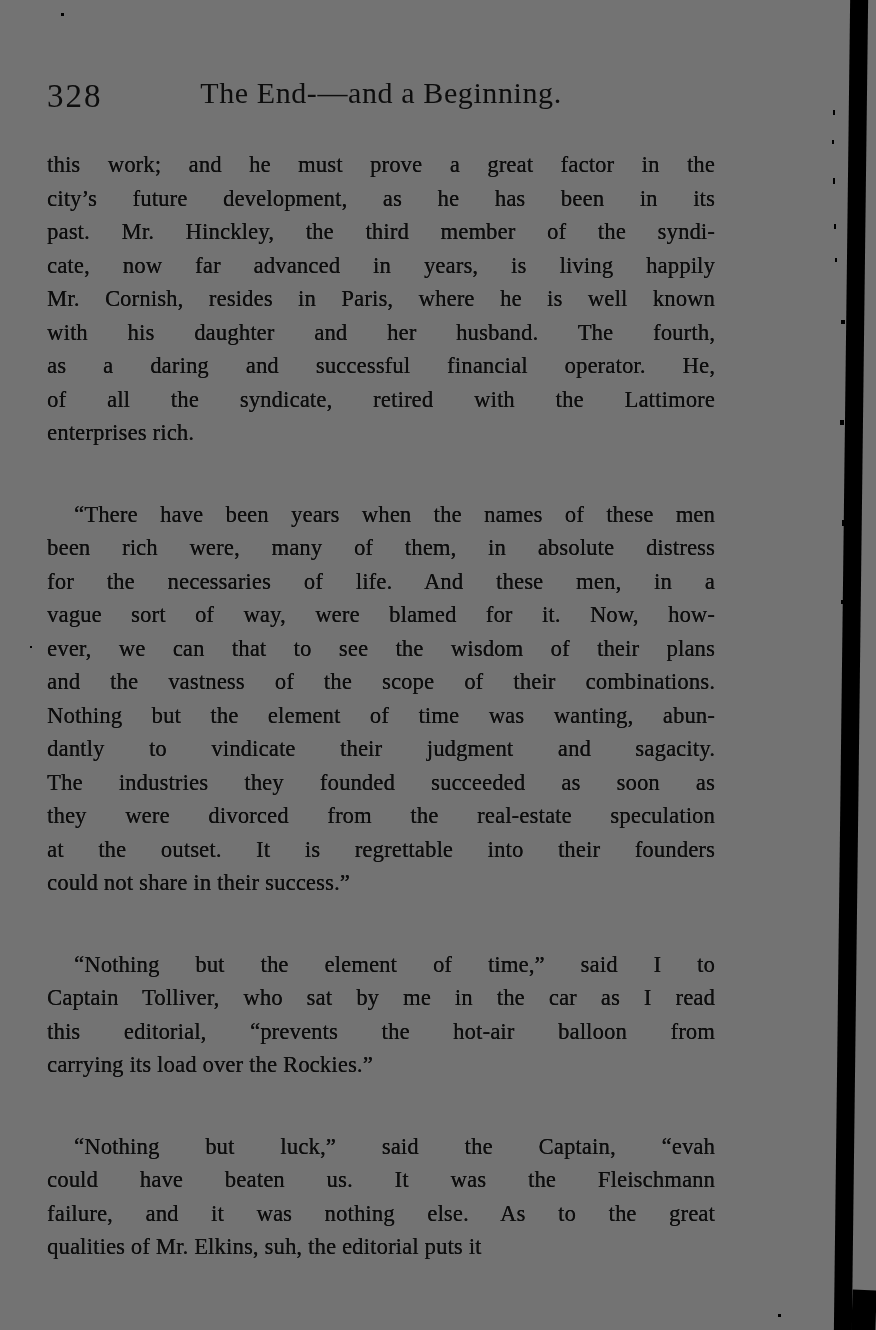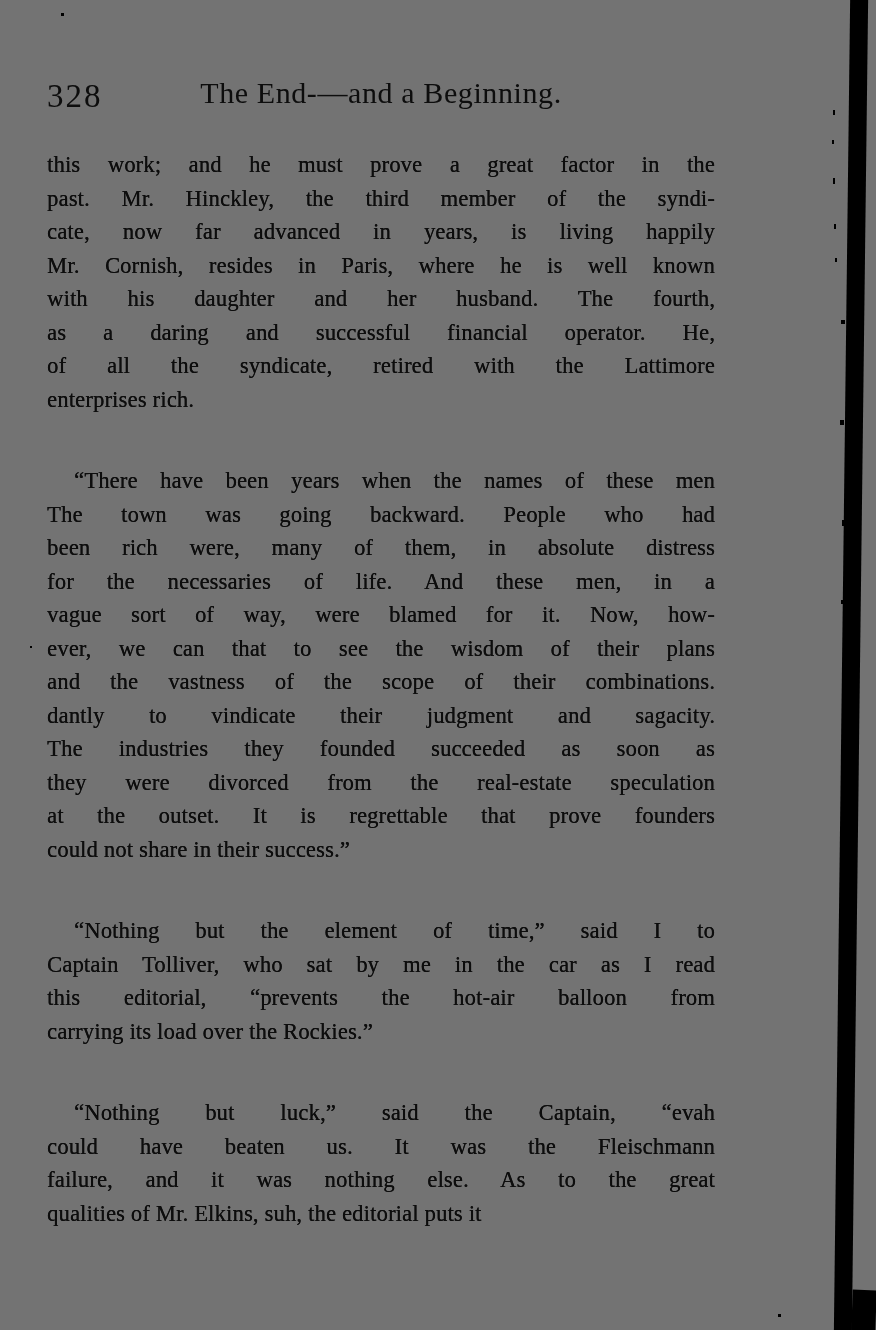--- a/index.html
+++ b/index.html
@@ -91,38 +91,39 @@
 
 <div class="page">
 
   <div class="header">
     <span class="pagenum">328</span>
     <span class="running-title">The End-—and a Beginning.</span>
   </div>
 
   <div class="body-text" id="body-text">
       <div class="line">this work; and he must prove a great factor in the</div>
+      <div class="line">city’s future development, as he has been in its</div>
       <div class="line">past.  Mr. Hinckley, the third member of the syndi-</div>
       <div class="line">cate, now far advanced in years, is living happily</div>
       <div class="line">Mr. Cornish, resides in Paris, where he is well known</div>
       <div class="line">with his daughter and her husband.  The fourth,</div>
       <div class="line">as a daring and successful financial operator.  He,</div>
       <div class="line">of all the syndicate, retired with the Lattimore</div>
       <div class="line last">enterprises rich.</div>
       <div class="line indent">“There have been years when the names of these men</div>
-      <div class="line">The town was going backward.  People who had</div>
       <div class="line">been rich were, many of them, in absolute distress</div>
       <div class="line">for the necessaries of life.  And these men, in a</div>
       <div class="line">vague sort of way, were blamed for it.  Now, how-</div>
       <div class="line">ever, we can that to see the wisdom of their plans</div>
       <div class="line">and the vastness of the scope of their combinations.</div>
+      <div class="line">Nothing but the element of time was wanting, abun-</div>
       <div class="line">dantly to vindicate their judgment and sagacity.</div>
       <div class="line">The industries they founded succeeded as soon as</div>
       <div class="line">they were divorced from the real-estate speculation</div>
-      <div class="line">at the outset.  It is regrettable that prove founders</div>
+      <div class="line">at the outset.  It is regrettable into their founders</div>
       <div class="line last">could not share in their success.”</div>
       <div class="line indent">“Nothing but the element of time,” said I to</div>
       <div class="line">Captain Tolliver, who sat by me in the car as I read</div>
       <div class="line">this editorial, “prevents the hot-air balloon from</div>
       <div class="line last">carrying its load over the Rockies.”</div>
       <div class="line indent">“Nothing but luck,” said the Captain, “evah</div>
       <div class="line">could have beaten us.  It was the Fleischmann</div>
       <div class="line">failure, and it was nothing else.  As to the great</div>
       <div class="line last">qualities of Mr. Elkins, suh, the editorial puts it</div>
     </div>

